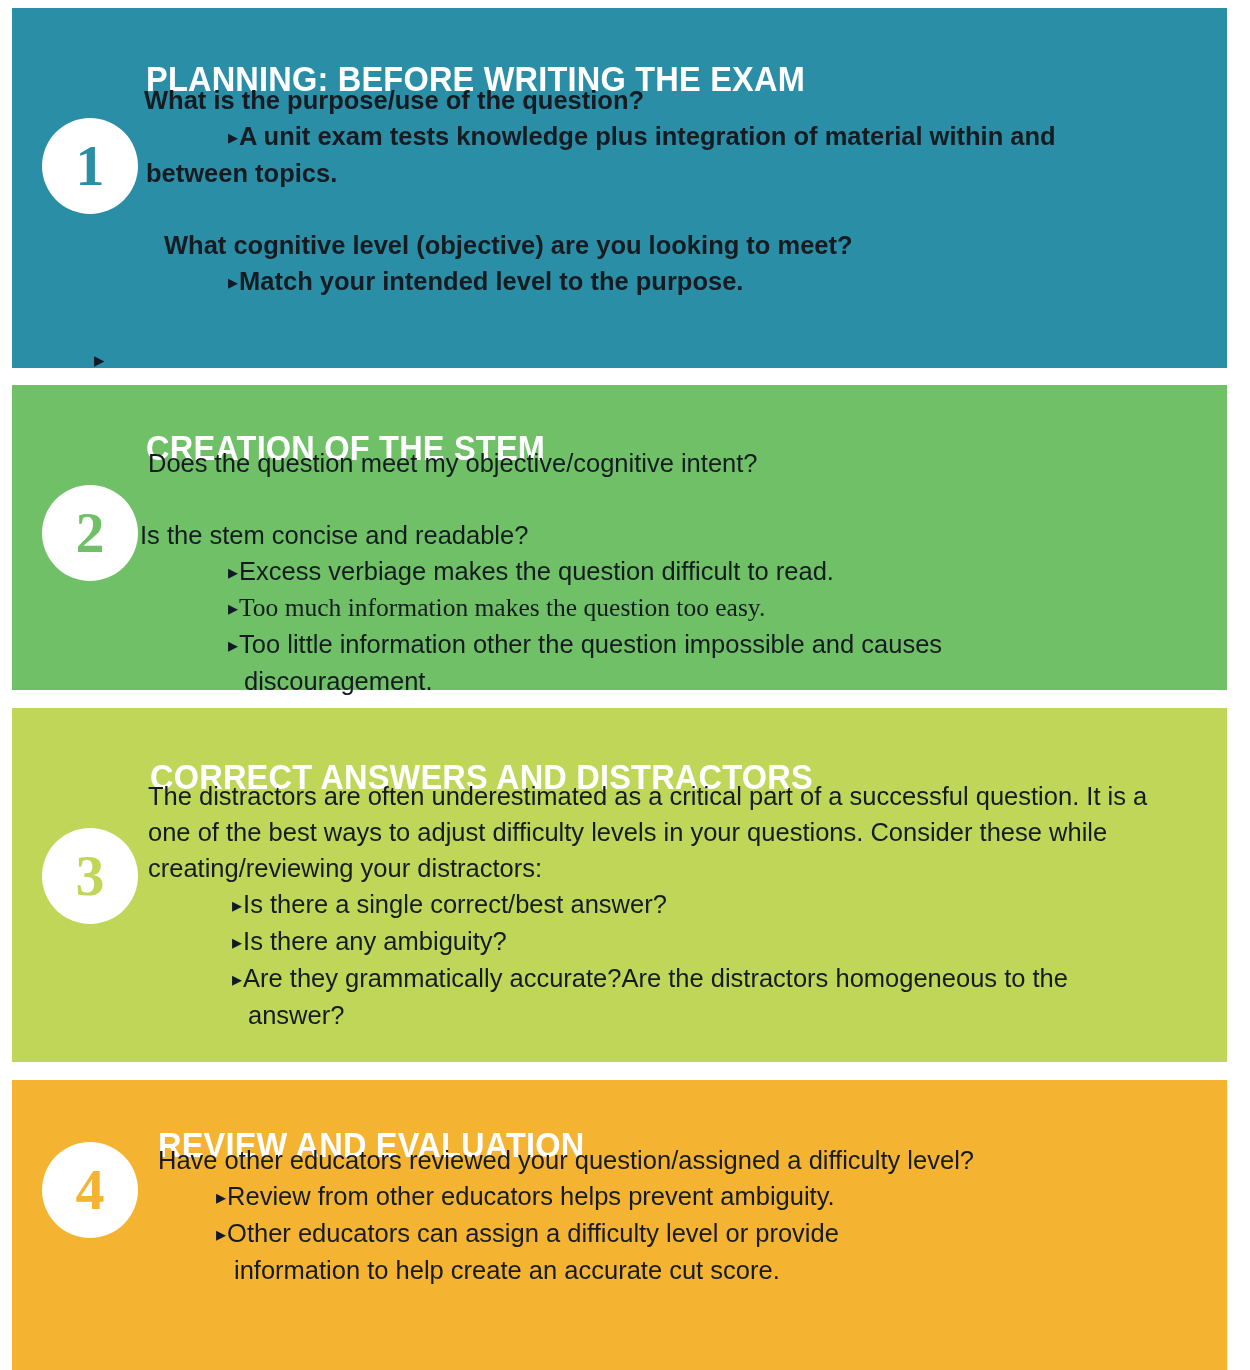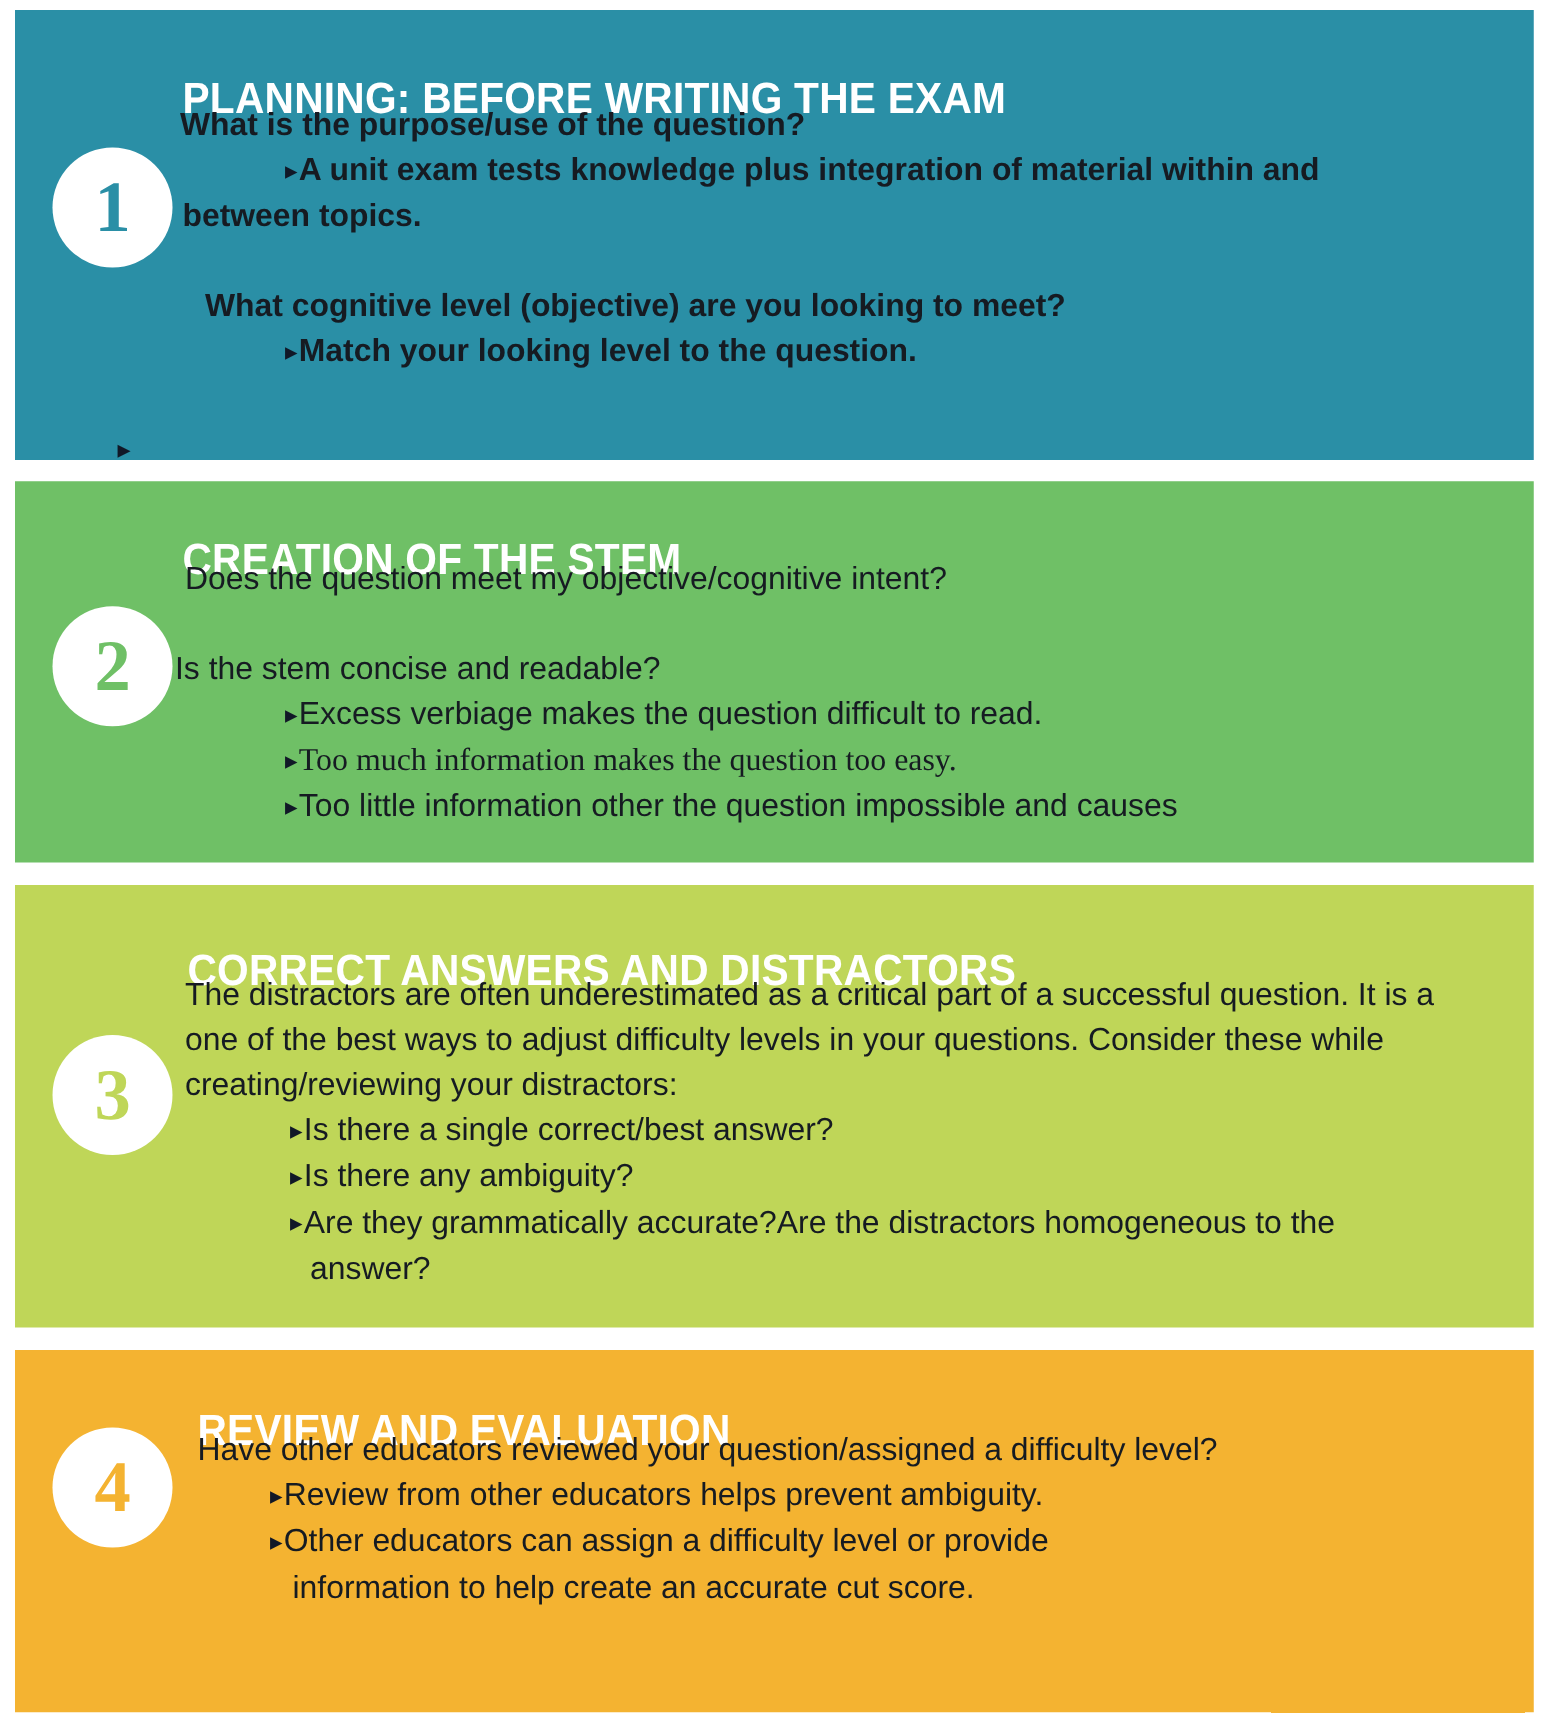--- a/index.html
+++ b/index.html
@@ -150,37 +150,38 @@
     <div class="medallion" style="background: rgb(255, 255, 255);">
       <span style="color: rgb(42, 143, 166);">1</span>
     </div>
     <h2 class="band-title" style="color: rgb(255, 255, 255);">PLANNING: BEFORE WRITING THE EXAM</h2>
     <div class="band-body" style="color: rgb(22, 27, 34);">
       <span class="q-line">What is the purpose/use of the question?</span>
       <span class="bullet-line"><span class="tri">▸</span><span>A unit exam tests knowledge plus integration of material within and</span></span>
       <span class="q-line hang" style="margin-left:-6px;">between topics.</span>
       <span class="spacer"></span>
       <span class="q-line" style="margin-left:20px;">What cognitive level (objective) are you looking to meet?</span>
-      <span class="bullet-line"><span class="tri">▸</span><span>Match your looking level to the question.</span></span>
+      <span class="bullet-line"><span class="tri">▸</span><span>Match your intended level to the purpose.</span></span>
     </div>
     <span class="orphan-bullet">▸</span>
   </section>
 
   <section class="band band-2" style="background: rgb(111, 192, 102);">
     <div class="medallion" style="background: rgb(255, 255, 255);">
       <span style="color: rgb(111, 192, 102);">2</span>
     </div>
     <h2 class="band-title" style="color: rgb(255, 255, 255);">CREATION OF THE STEM</h2>
     <div class="band-body" style="color: rgb(22, 27, 34);">
       <span class="q-line" style="margin-left:8px;">Does the question meet my objective/cognitive intent?</span>
       <span class="spacer"></span>
       <span class="q-line">Is the stem concise and readable?</span>
       <span class="bullet-line" style="padding-left:100px;"><span class="tri">▸</span><span>Excess verbiage makes the question difficult to read.</span></span>
       <span class="bullet-line" style="padding-left:100px;font-family:Liberation Serif, serif;"><span class="tri">▸</span><span>Too much information makes the question too easy.</span></span>
       <span class="bullet-line" style="padding-left:100px;"><span class="tri">▸</span><span>Too little information other the question impossible and causes</span></span>
+      <span class="bullet-cont" style="padding-left:104px;">discouragement.</span>
     </div>
   </section>
 
   <section class="band band-3" style="background: rgb(191, 214, 88);">
     <div class="medallion" style="background: rgb(255, 255, 255);">
       <span style="color: rgb(191, 214, 88);">3</span>
     </div>
     <h2 class="band-title" style="color: rgb(255, 255, 255);">CORRECT ANSWERS AND DISTRACTORS</h2>
     <div class="band-body" style="color: rgb(22, 27, 34);">
       <span class="para" style="display:block;width:1045px;">The distractors are often underestimated as a critical part of a successful question. It is a one of the best ways to adjust difficulty levels in your questions. Consider these while creating/reviewing your distractors:</span>

